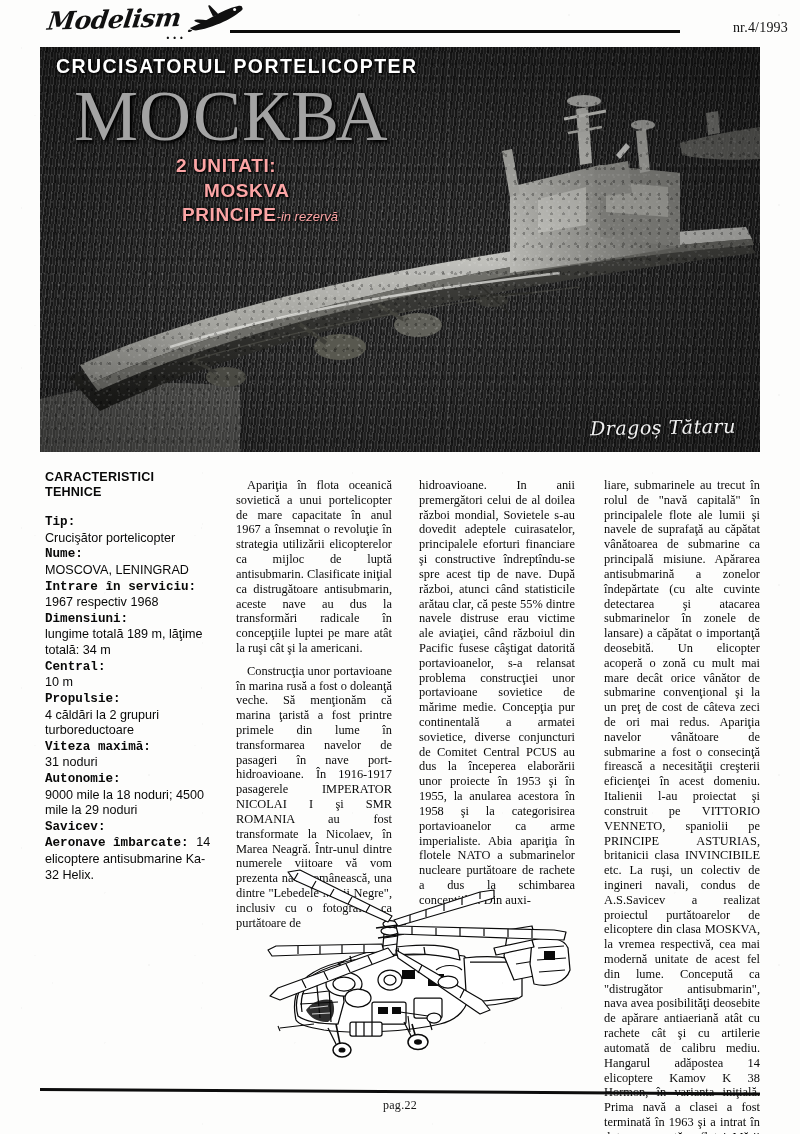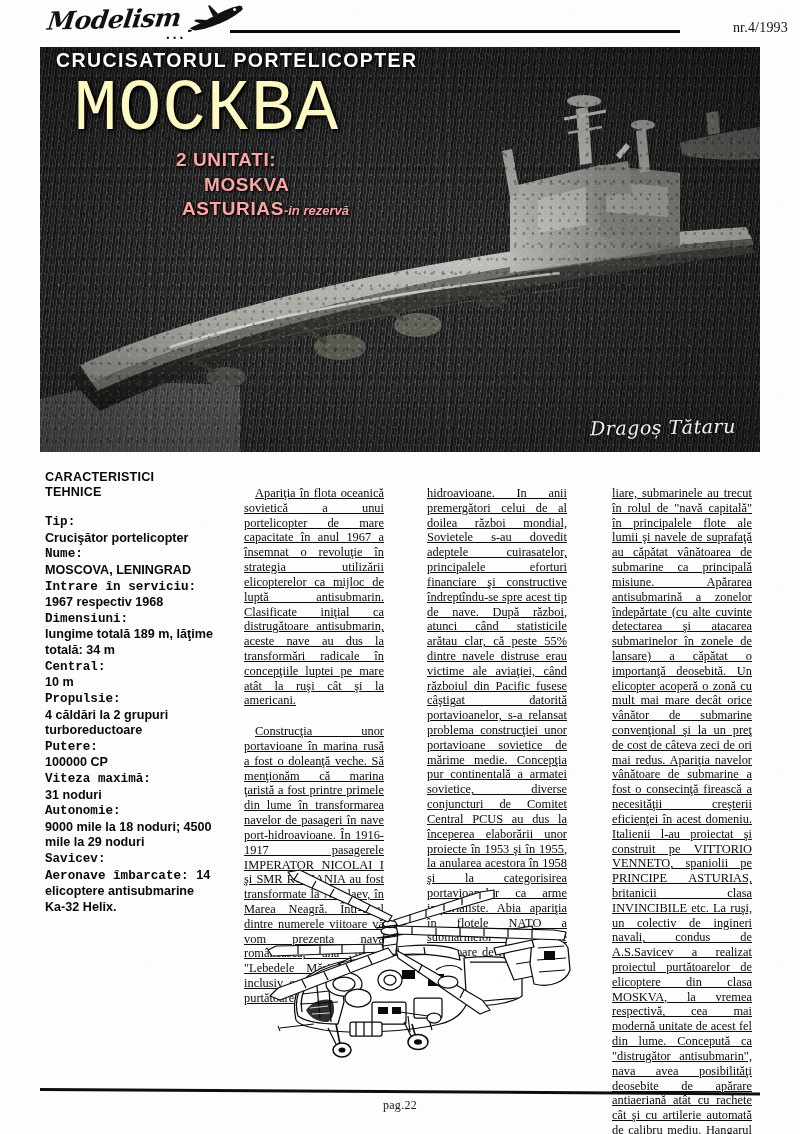--- a/index.html
+++ b/index.html
@@ -122,61 +122,61 @@
   }
   .hero-vignette {
     position: absolute; inset: 0;
     background: radial-gradient(ellipse at 42% 58%, rgba(0,0,0,0) 25%, rgba(0,0,0,.45) 95%);
   }
   
   .ship { position: absolute; left: 0; top: 0; width: 720px; height: 405px; }
 
   .hero-title-block {
     position: absolute;
-    left: 16px; top: 2px;
+    left: 16px; top: 8px;
     width: 430px;
     z-index: 6;
   }
   .kicker {
     font-family: "Liberation Sans", sans-serif;
     font-weight: 700;
     font-size: 19.5px;
     letter-spacing: 1.4px;
     color: #fff;
     text-shadow: 0 0 4px rgba(0,0,0,.95), 1px 1px 2px #000;
     white-space: nowrap;
   }
   .bigtitle {
-    font-family: Liberation Mono, monospace;
+    font-family: Liberation Serif, serif;
     font-weight: 400;
     font-size: 72px;
     line-height: .95;
     letter-spacing: 1px;
-    color: #fef9c3;
+    color: #a3a3a3;
     margin-top: 4px;
     margin-left: 18px;
     text-shadow: 0 0 6px rgba(0,0,0,.9), 2px 2px 3px #000;
     white-space: nowrap;
   }
   .units {
     margin-top: 4px;
     margin-left: 120px;
     font-family: "Liberation Sans", sans-serif;
     font-weight: 700;
     font-size: 19px;
     line-height: 1.28;
     color: #fca5a5;
     letter-spacing: .6px;
     text-shadow: 0 0 4px rgba(0,0,0,.95), 1px 1px 2px #000;
   }
   .units .u2 { margin-left: 28px; display: block; }
   .units .u3 { margin-left: 6px;  display: block; white-space: nowrap; }
   .units .reserve {
     font-size: 13px;
-    font-weight: 700;
+    font-weight: 400;
     font-style: italic;
     letter-spacing: 0;
   }
   .photo-credit {
     position: absolute;
     right: 24px; bottom: 14px;
     z-index: 6;
     font-family: "DejaVu Serif", serif;
     font-style: italic;
     font-size: 19px;
@@ -210,34 +210,34 @@
   }
   .specs-head {
     font-weight: 700;
     font-size: 12.6px;
     letter-spacing: .2px;
     line-height: 1.2;
     margin-bottom: 14px;
   }
   .spec-row { margin-bottom: 0px; }
   .spec-label { font-weight: 700; font-family: Liberation Mono, monospace; }
-  .spec-val   { font-weight: 700; margin-top: 31px; }
+  .spec-val   { font-weight: 400; margin-top: 31px; }
   .spec-inline .spec-label::after { content: " "; }
 
   
   .prose {
     font-family: "Liberation Serif", serif;
     font-size: 12.4px;
     line-height: 1.195;
     text-align: justify;
     text-justify: inter-word;
     color: #0a0a0a;
     hyphens: manual;
   }
-  .prose p { margin: 16px; text-indent: 11px; text-decoration: underline; }
+  .prose p { margin: 8px; text-indent: 11px; }
   .prose p.cont { text-indent: 0; }
 
   
   .heli-fig {
     position: absolute;
     left: 232px; top: 390px;
     width: 358px; height: 232px;
   }
   .heli-fig svg { display: block; width: 100%; height: 100%; }
 
@@ -357,42 +357,41 @@
 
     <div class="hero-grain"></div>
     <div class="hero-vignette"></div>
 
     <div class="hero-title-block">
       <div class="kicker">CRUCISATORUL PORTELICOPTER</div>
       <div class="bigtitle">МОСКВА</div>
       <div class="units">
         <span>2 UNITATI:</span>
         <span class="u2">MOSKVA</span>
-        <span class="u3"><span>ASTURIAS</span><span class="reserve">-in rezervă</span></span>
+        <span class="u3"><span>PRINCIPE</span><span class="reserve">-in rezervă</span></span>
       </div>
     </div>
 
     <div class="photo-credit">Dragoș Tătaru</div>
   </div>
 
   <div class="body-area">
 
     <div class="col col-specs specs">
       <div class="specs-head">
         <div>CARACTERISTICI</div>
         <div>TEHNICE</div>
       </div>
       <div id="specs-list">
           <div class="spec-row"><span class="spec-label">Tip:</span><br><span class="spec-val">Crucişător portelicopter</span></div>
           <div class="spec-row"><span class="spec-label">Nume:</span><br><span class="spec-val">MOSCOVA, LENINGRAD</span></div>
           <div class="spec-row"><span class="spec-label">Intrare în serviciu:</span><br><span class="spec-val">1967 respectiv 1968</span></div>
           <div class="spec-row"><span class="spec-label">Dimensiuni:</span><br><span class="spec-val">lungime totală 189 m, lăţime totală: 34 m</span></div>
           <div class="spec-row"><span class="spec-label">Central:</span><br><span class="spec-val">10 m</span></div>
           <div class="spec-row"><span class="spec-label">Propulsie:</span><br><span class="spec-val">4 căldări la 2 grupuri turboreductoare</span></div>
-          <div class="spec-row"><span class="spec-label">Putere:</span><br><span class="spec-val">100000 CP</span></div>
           <div class="spec-row"><span class="spec-label">Viteza maximă:</span><br><span class="spec-val">31 noduri</span></div>
           <div class="spec-row"><span class="spec-label">Autonomie:</span><br><span class="spec-val">9000 mile la 18 noduri; 4500 mile la 29 noduri</span></div>
           <div class="spec-row"><span class="spec-label">Savicev:</span><br></div>
           <div class="spec-row spec-inline"><span class="spec-label">Aeronave îmbarcate:</span> <span class="spec-val">14 elicoptere antisubmarine Ka-32 Helix.</span></div>
         </div>
     </div>
 
     <div class="col col-a prose" id="col-a">
         <p>Apariţia în flota oceanică sovietică a unui portelicopter de mare capacitate în anul 1967 a însemnat o revoluţie în strategia utilizării elicopterelor ca mijloc de luptă antisubmarin. Clasificate iniţial ca distrugătoare antisubmarin, aceste nave au dus la transformări radicale în concepţiile luptei pe mare atât la ruşi cât şi la americani.</p>
         <p>Construcţia unor portavioane în marina rusă a fost o doleanţă veche. Să menţionăm că marina ţaristă a fost printre primele din lume în transformarea navelor de pasageri în nave port-hidroavioane. În 1916-1917 pasagerele IMPERATOR NICOLAI I şi SMR ROMANIA au fost transformate la Nicolaev, în Marea Neagră. Într-unul dintre numerele viitoare vă vom prezenta nava românească, una dintre "Lebedele Mării Negre", inclusiv cu o fotografie ca purtătoare de</p>

